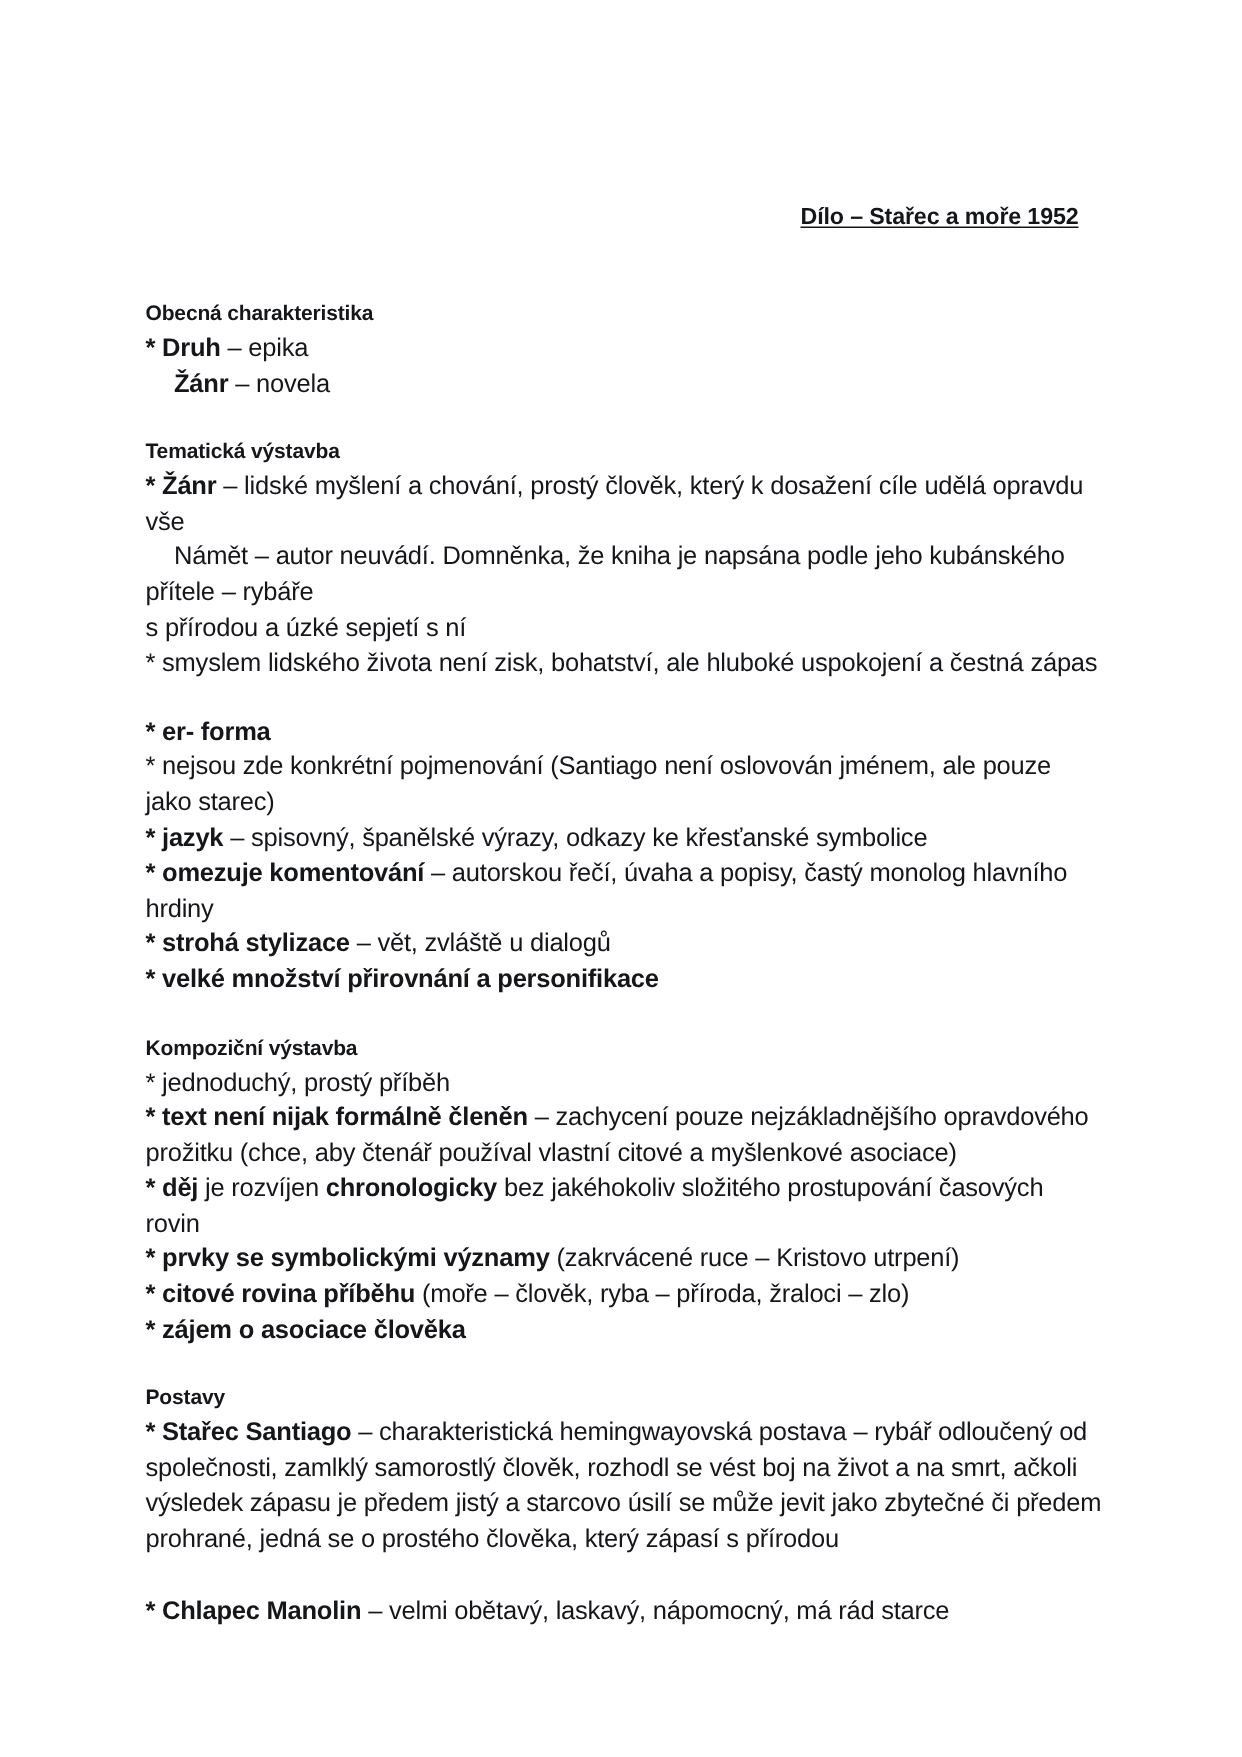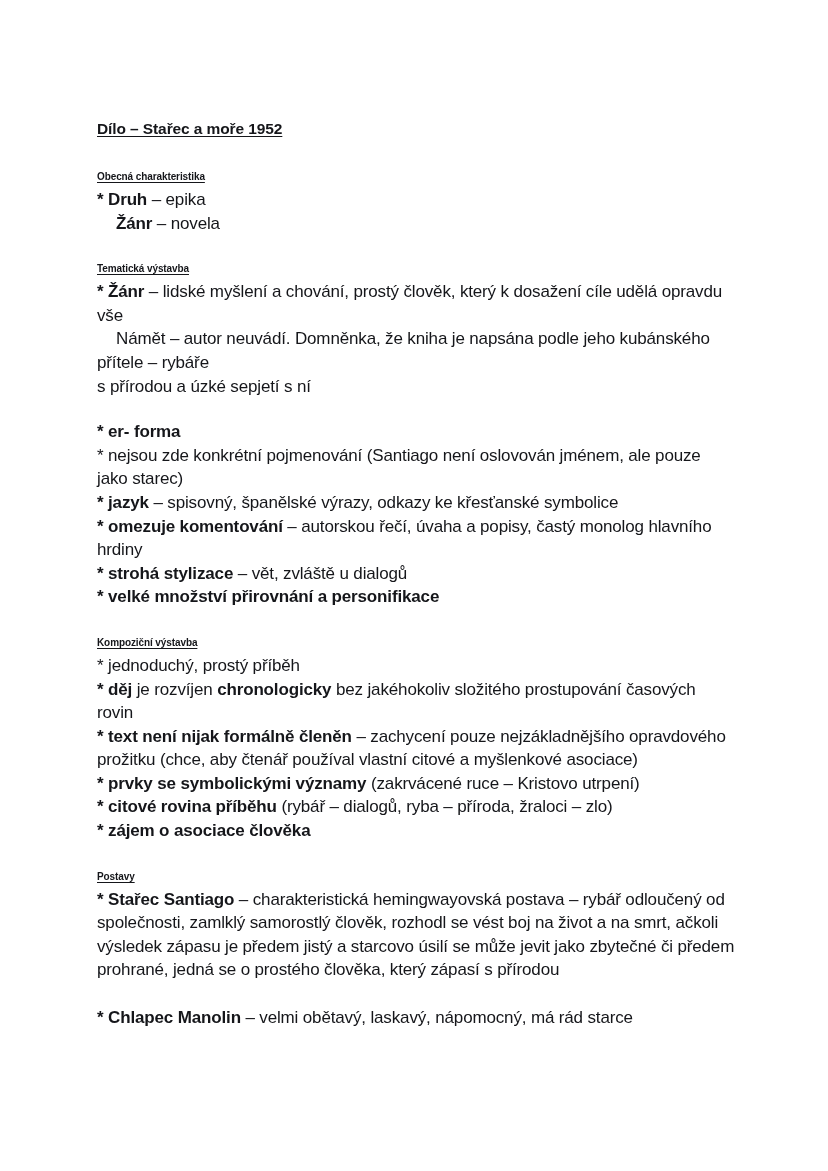--- a/index.html
+++ b/index.html
@@ -29,29 +29,29 @@
     top: 118px;
     width: 638px;
   }
   .doc-title {
     font-size: 15.5px;
     font-weight: bold;
     text-decoration: underline;
     text-underline-offset: 2px;
     letter-spacing: -0.1px;
     line-height: 22px;
-    margin: 0;
+    margin: 16px;
+    text-align: right;
   }
   .section {
     margin-top: 0;
   }
   .section-head {
-    font-size: 10px;
+    font-size: 14px;
     font-weight: bold;
-    text-decoration: underline;
     text-underline-offset: 2px;
     letter-spacing: -0.1px;
     line-height: 23px;
     margin: 0;
   }
   .line {
     font-size: 17px;
     line-height: 23.6px;
     letter-spacing: -0.15px;
     margin: 0;
@@ -84,38 +84,39 @@
           <div class="line"><b>* Druh</b><span> – epika</span></div>
           <div class="line indent"><b>Žánr</b><span> – novela</span></div>
         </div>
         <div class="gap-section"></div>
         <div class="section">
           <div class="section-head">Tematická výstavba</div>
           <div class="line"><b>* Žánr</b><span> – lidské myšlení a chování, prostý člověk, který k dosažení cíle udělá opravdu vše</span></div>
           <div class="line indent"><span>Námět – autor neuvádí. Domněnka, že kniha je napsána podle jeho kubánského</span></div>
           <div class="line"><span>přítele – rybáře</span></div>
           <div class="line"><span>s přírodou a úzké sepjetí s ní</span></div>
+          <div class="line"><span>* smyslem lidského života není zisk, bohatství, ale hluboké uspokojení a čestná zápas</span></div>
         </div>
         <div class="gap-section"></div>
         <div class="section">
           <div class="line"><b>* er- forma</b></div>
           <div class="line"><span>* nejsou zde konkrétní pojmenování (Santiago není oslovován jménem, ale pouze jako starec)</span></div>
           <div class="line"><b>* jazyk</b><span> – spisovný, španělské výrazy, odkazy ke křesťanské symbolice</span></div>
           <div class="line"><b>* omezuje komentování</b><span> – autorskou řečí, úvaha a popisy, častý monolog hlavního hrdiny</span></div>
           <div class="line"><b>* strohá stylizace</b><span> – vět, zvláště u dialogů</span></div>
           <div class="line"><b>* velké množství přirovnání a personifikace</b></div>
         </div>
         <div class="gap-section"></div>
         <div class="section">
           <div class="section-head">Kompoziční výstavba</div>
           <div class="line"><span>* jednoduchý, prostý příběh</span></div>
+          <div class="line"><b>* text není nijak formálně členěn</b><span> – zachycení pouze nejzákladnějšího opravdového prožitku (chce, aby čtenář používal vlastní citové a myšlenkové asociace)</span></div>
           <div class="line"><b>* děj</b><span> je rozvíjen </span><b>chronologicky</b><span> bez jakéhokoliv složitého prostupování časových rovin</span></div>
-          <div class="line"><b>* text není nijak formálně členěn</b><span> – zachycení pouze nejzákladnějšího opravdového prožitku (chce, aby čtenář používal vlastní citové a myšlenkové asociace)</span></div>
           <div class="line"><b>* prvky se symbolickými významy</b><span> (zakrvácené ruce – Kristovo utrpení)</span></div>
-          <div class="line"><b>* citové rovina příběhu</b><span> (rybář – dialogů, ryba – příroda, žraloci – zlo)</span></div>
+          <div class="line"><b>* citové rovina příběhu</b><span> (moře – člověk, ryba – příroda, žraloci – zlo)</span></div>
           <div class="line"><b>* zájem o asociace člověka</b></div>
         </div>
         <div class="gap-section"></div>
         <div class="section">
           <div class="section-head">Postavy</div>
           <div class="line"><b>* Stařec Santiago</b><span> – charakteristická hemingwayovská postava – rybář odloučený od společnosti, zamlklý samorostlý člověk, rozhodl se vést boj na život a na smrt, ačkoli výsledek zápasu je předem jistý a starcovo úsilí se může jevit jako zbytečné či předem prohrané, jedná se o prostého člověka, který zápasí s přírodou</span></div>
           <div class="gap-para"></div>
           <div class="line"><b>* Chlapec Manolin</b><span> – velmi obětavý, laskavý, nápomocný, má rád starce</span></div>
         </div>
       </div>

